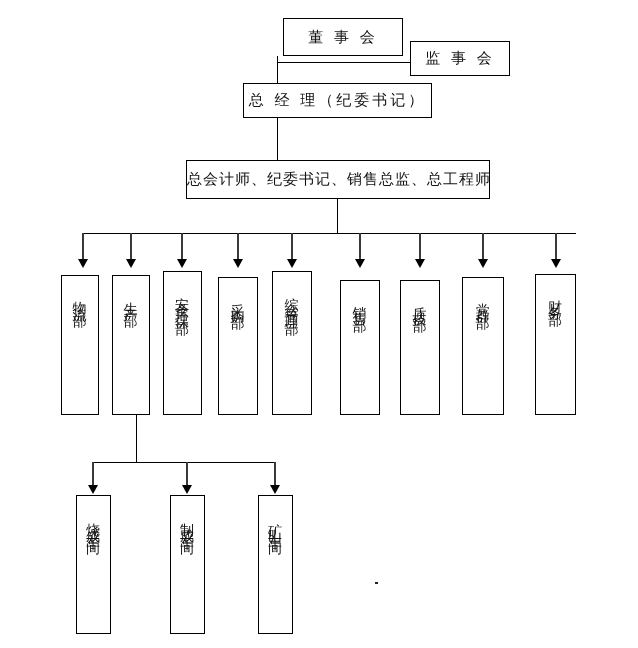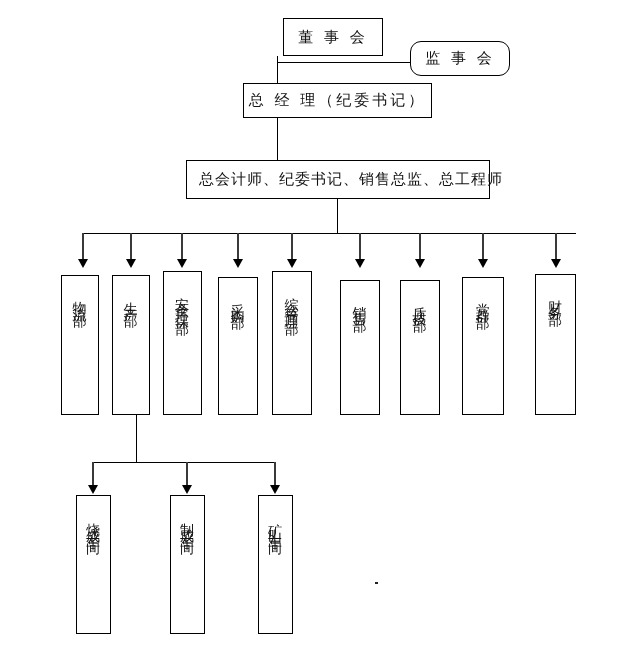--- a/index.html
+++ b/index.html
@@ -24,21 +24,21 @@
     text-align:center;
   }
   .box .txt{display:block;line-height:1.35;}
 
   
   .h-box .txt{
     font-size:15px;
     letter-spacing:3px;
     white-space:nowrap;
   }
-  .h-box.exec{justify-content:flex-start;padding-left:12px;}
+  .h-box.exec{justify-content:flex-start;padding-left:0;}
   .h-box.exec .txt{font-size:15px;letter-spacing:1px;}
 
   
   .v-box{align-items:flex-start;padding-top:14px;}
   .v-box .txt{
     writing-mode:vertical-rl;
     text-orientation:upright;
     font-size:14px;
     letter-spacing:6px;
     line-height:1;
@@ -63,25 +63,25 @@
     border-right:5px solid transparent;
     border-top:9px solid #000000;
   }
   .dot{position:absolute;width:3px;height:2px;background:#222;}
 </style>
 </head>
 <body>
 
 <div id="chart">
 
-  <div class="box h-box" style="left:283px;top:18px;width:100px;height:38px;">
+  <div class="box h-box" style="left:283px;top:18px;width:120px;height:38px;">
     <span class="txt">董 事 会</span>
   </div>
 
-  <div class="box h-box" style="left:410px;top:41px;width:100px;height:35px;border-radius:11px;">
+  <div class="box h-box" style="left:410px;top:41px;width:100px;height:35px;">
     <span class="txt">监 事 会</span>
   </div>
 
   <div class="vline" style="left:277px;top:56px;height:27px;"></div>
 
   <div class="hline" style="left:277px;top:62px;width:133px;"></div>
 
   <div class="box h-box" style="left:243px;top:83px;width:189px;height:35px;">
     <span class="txt">总 经 理（纪委书记）</span>
   </div>

